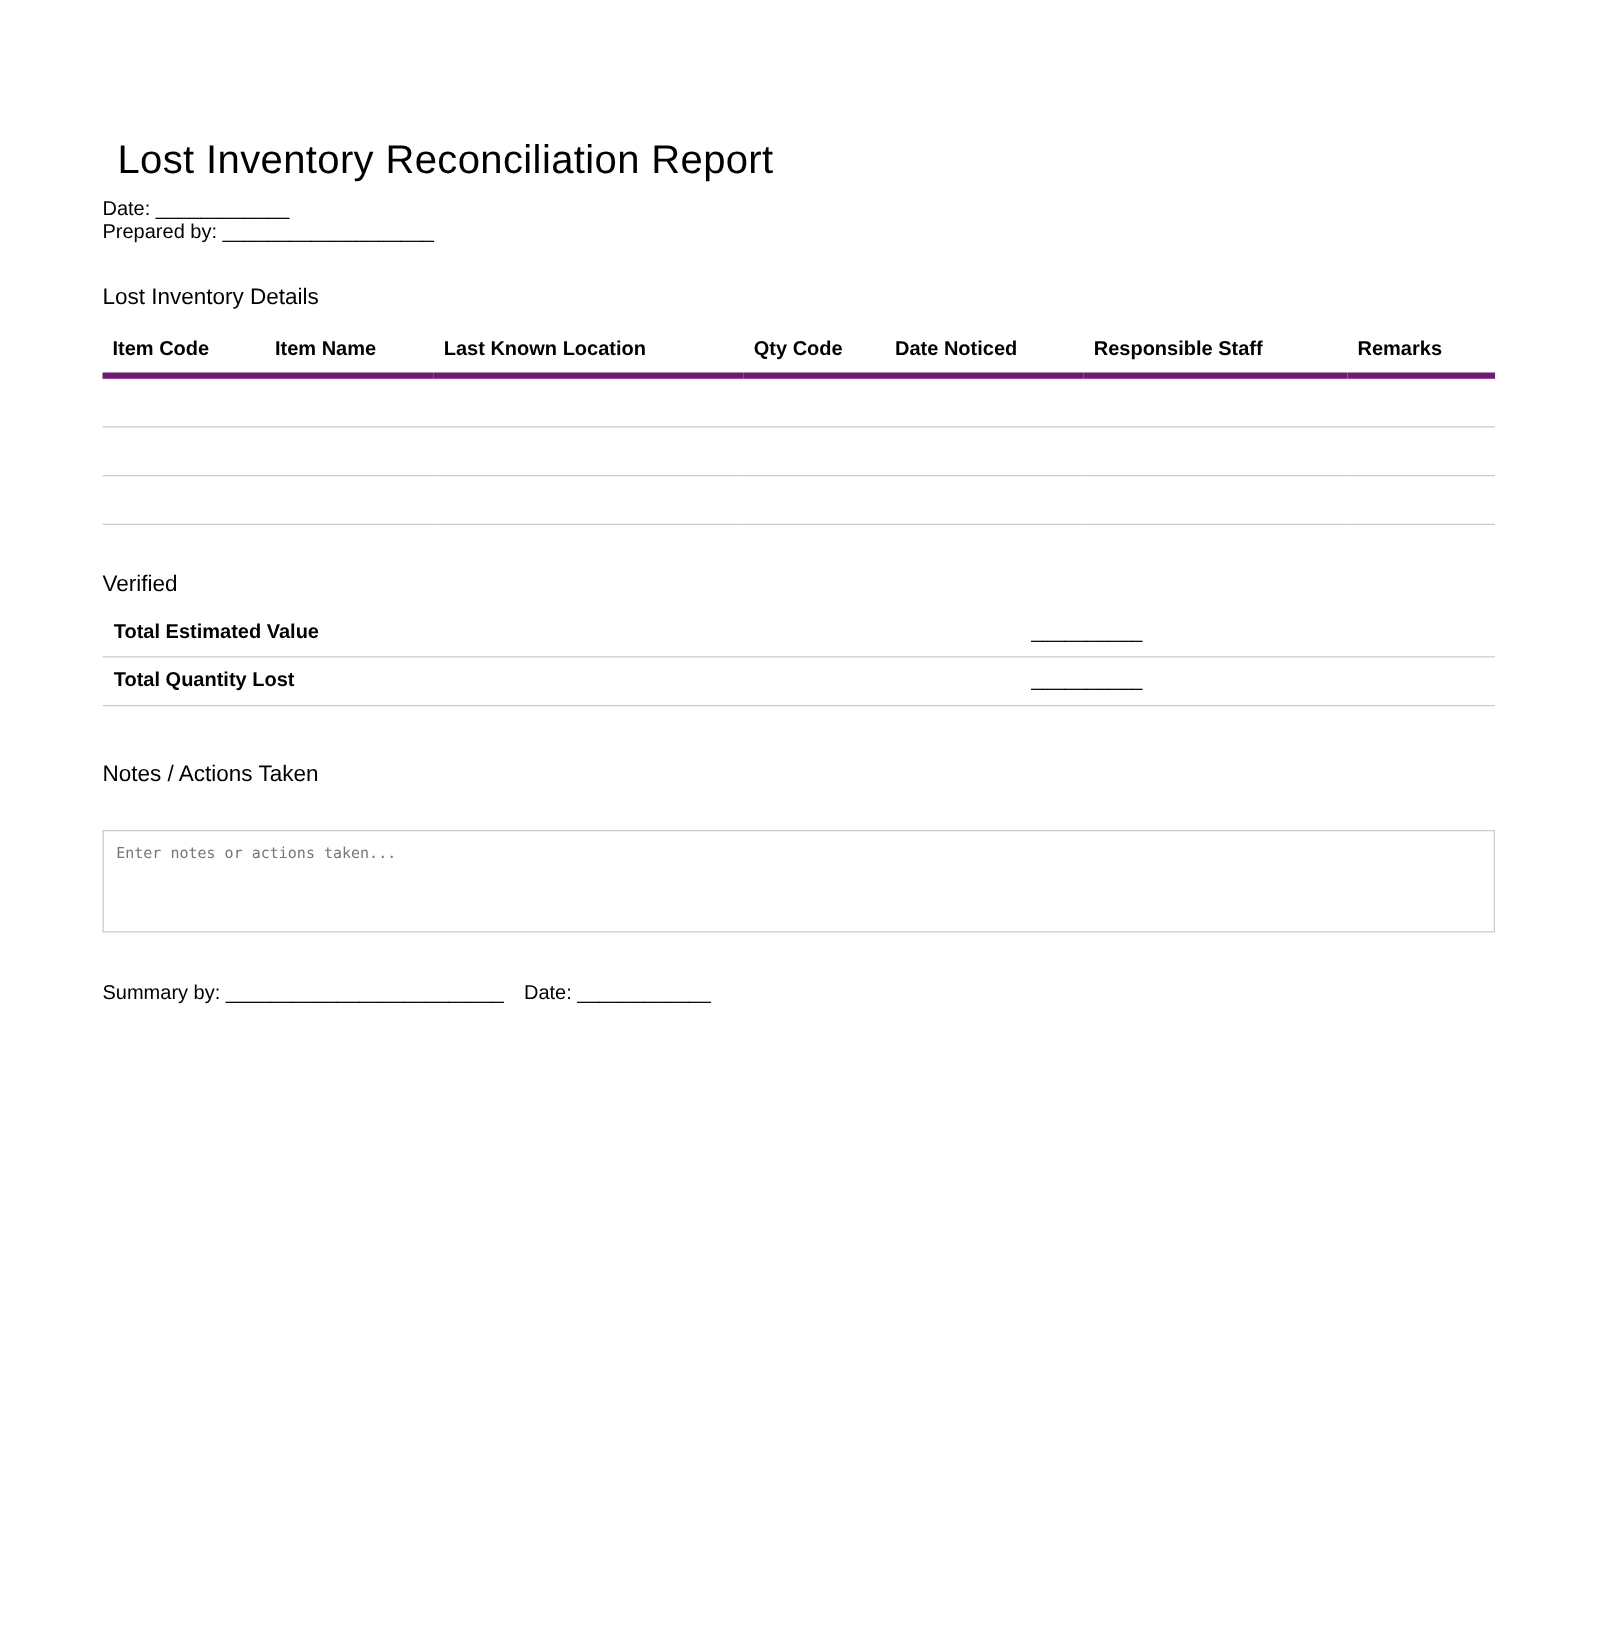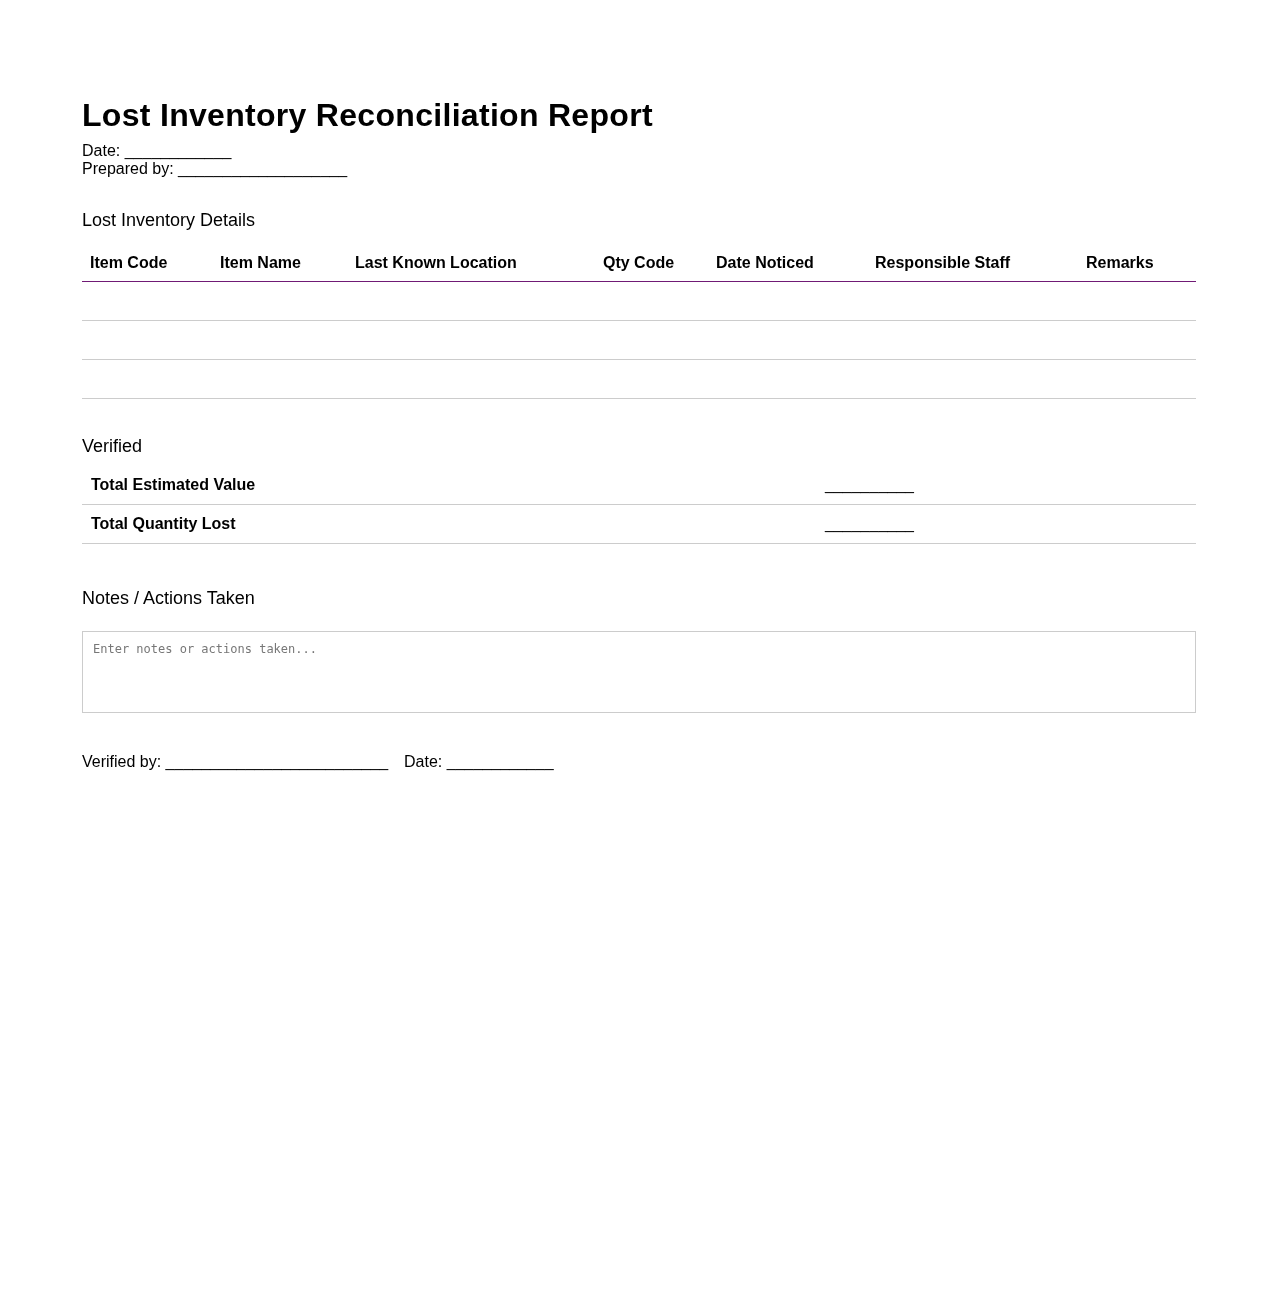--- a/index.html
+++ b/index.html
@@ -3,52 +3,52 @@
   <meta charset="utf-8">
   <style>
     html, body { margin: 0; padding: 0; background: #ffffff; }
     body {
       width: 1278px; height: 1300px;
       font-family: "Liberation Sans", sans-serif;
       color: #000;
     }
     .page { position: absolute; left: 82px; top: 95px; width: 1114px; }
     h1 {
-      margin: 0; font-size: 32px; font-weight: bold; line-height: 40px;
+      margin: 12px; font-size: 32px; font-weight: normal; line-height: 40px;
       letter-spacing: 0.3px;
     }
     .meta { font-size: 16px; line-height: 18px; margin-top: 7px; }
     .meta div { white-space: pre; }
     h2 {
       margin: 0; font-size: 18px; font-weight: normal; line-height: 22px;
     }
     .sec-details { margin-top: 31px; }
     table { width: 1114px; border-collapse: collapse; }
     .inv-table { margin-top: 14px; }
     .inv-table th {
       font-size: 16px; font-weight: bold; text-align: left;
       padding: 0 8px; height: 36px; vertical-align: middle;
-      border-bottom: 1px solid #701a75; white-space: nowrap;
+      border-bottom: 5px solid #701a75; white-space: nowrap;
     }
     .inv-table td {
       height: 38px; padding: 0 8px; border-bottom: 1px solid #cccccc;
       font-size: 16px;
     }
     .sec-summary { margin-top: 36px; }
     .sum-table { margin-top: 9px; }
     .sum-table td {
       height: 38px; padding: 0 9px; border-bottom: 1px solid #cccccc;
       font-size: 16px; vertical-align: middle;
     }
     .sum-table td.lbl { font-weight: bold; width: 716px; }
     .sum-table td.val { white-space: pre; }
     .sec-notes { margin-top: 43px; }
     textarea {
       display: block; box-sizing: border-box;
-      margin-top: 22px; width: 1114px; height: 82px;
+      margin-top: 34px; width: 1114px; height: 82px;
       border: 1px solid #cccccc; padding: 10px;
       font-family: "DejaVu Sans Mono", monospace; font-size: 12px;
       resize: none; color: #ef4444;
     }
     textarea::placeholder { color: #777777; }
     .footer {
       margin-top: 40px; font-size: 16px; line-height: 18px; white-space: pre;
     }
     .footer span.gap { display: inline-block; width: 16px; }
   </style>
@@ -116,14 +116,14 @@
     <tr>
       <td class="lbl">Total Quantity Lost</td>
       <td class="val">__________</td>
     </tr>
   </tbody>
     </table>
 
   <h2 class="sec-notes">Notes / Actions Taken</h2>
   <textarea placeholder="Enter notes or actions taken..." style=""></textarea>
 
-  <div class="footer"><span>Verified by: _________________________</span><span class="gap"></span><span>Date: ____________</span></div>
+  <div class="footer"><span>Summary by: _________________________</span><span class="gap"></span><span>Date: ____________</span></div>
 </div>
 
 </body></html>

